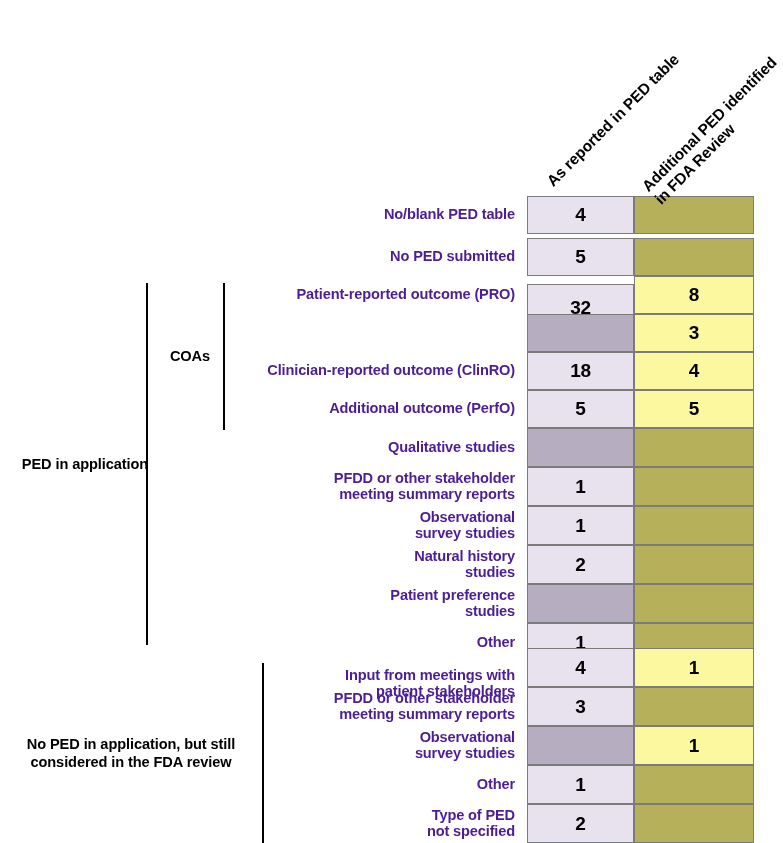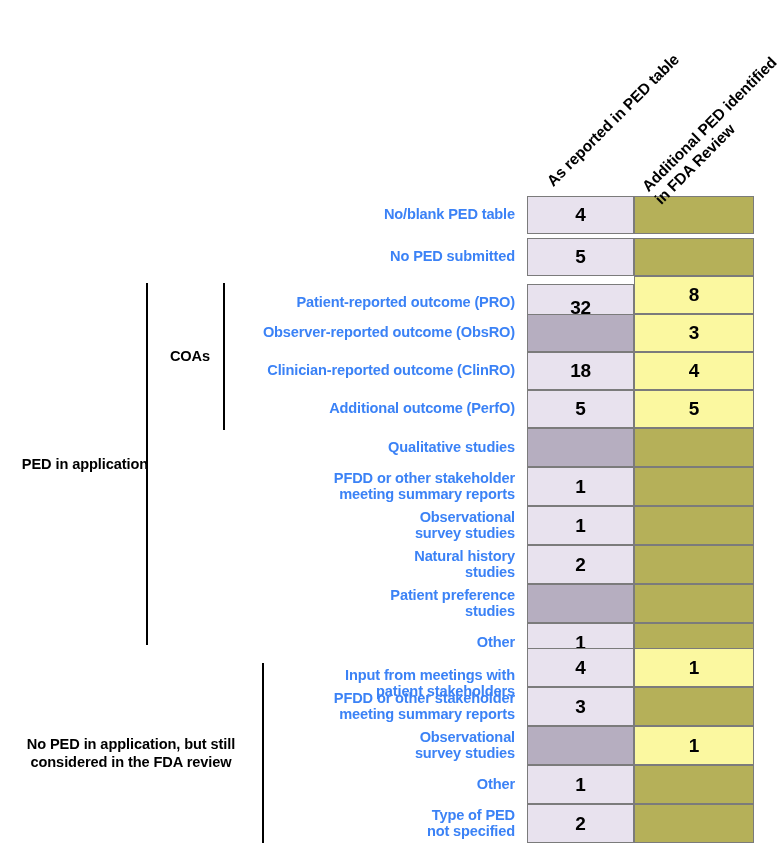--- a/index.html
+++ b/index.html
@@ -49,21 +49,21 @@
 
   
   .row-label {
     position: absolute;
     right: 783px;
     text-align: right;
     font-size: 14.6px;
     font-weight: bold;
     line-height: 1.04;
     letter-spacing: -0.15px;
-    color: #3b82f6;
+    color: #4c1d95;
     white-space: pre-line;
     display: flex;
     align-items: center;
     justify-content: flex-end;
   }
 
   
   .cell {
     position: absolute;
     box-sizing: border-box;
@@ -101,24 +101,23 @@
 </head>
 <body>
 
 <div id="figure">
     <div class="row-label" style="left: 150px; width: 365px; top: 196px; height: 38px;">No/blank PED table</div>
     <div class="cell c-lav" style="left: 527px; top: 196px; width: 107px; height: 38px;">4</div>
     <div class="cell c-olive" style="left: 634px; top: 196px; width: 120px; height: 38px;"></div>
     <div class="row-label" style="left: 150px; width: 365px; top: 238px; height: 38px;">No PED submitted</div>
     <div class="cell c-lav" style="left: 527px; top: 238px; width: 107px; height: 38px;">5</div>
     <div class="cell c-olive" style="left: 634px; top: 238px; width: 120px; height: 38px;"></div>
-    <div class="row-label" style="left: 150px; width: 365px; top: 284px; height: 38px;">Patient-reported outcome (PRO)</div>
+    <div class="row-label" style="left: 150px; width: 365px; top: 276px; height: 38px;">Patient-reported outcome (PRO)</div>
     <div class="cell c-lav" style="left: 527px; top: 284px; width: 107px; height: 48px;">32</div>
     <div class="cell c-yel" style="left: 634px; top: 276px; width: 120px; height: 38px;">8</div>
-    <div class="row-label" style="left: 150px; width: 365px; top: 314px; height: 38px;">Observer-reported outcome (ObsRO)</div>
     <div class="cell c-gray" style="left: 527px; top: 314px; width: 107px; height: 38px;"></div>
     <div class="cell c-yel" style="left: 634px; top: 314px; width: 120px; height: 38px;">3</div>
     <div class="row-label" style="left: 150px; width: 365px; top: 352px; height: 38px;">Clinician-reported outcome (ClinRO)</div>
     <div class="cell c-lav" style="left: 527px; top: 352px; width: 107px; height: 38px;">18</div>
     <div class="cell c-yel" style="left: 634px; top: 352px; width: 120px; height: 38px;">4</div>
     <div class="row-label" style="left: 150px; width: 365px; top: 390px; height: 38px;">Additional outcome (PerfO)</div>
     <div class="cell c-lav" style="left: 527px; top: 390px; width: 107px; height: 38px;">5</div>
     <div class="cell c-yel" style="left: 634px; top: 390px; width: 120px; height: 38px;">5</div>
     <div class="row-label" style="left: 150px; width: 365px; top: 428px; height: 39px;">Qualitative studies</div>
     <div class="cell c-gray" style="left: 527px; top: 428px; width: 107px; height: 39px;"></div>

